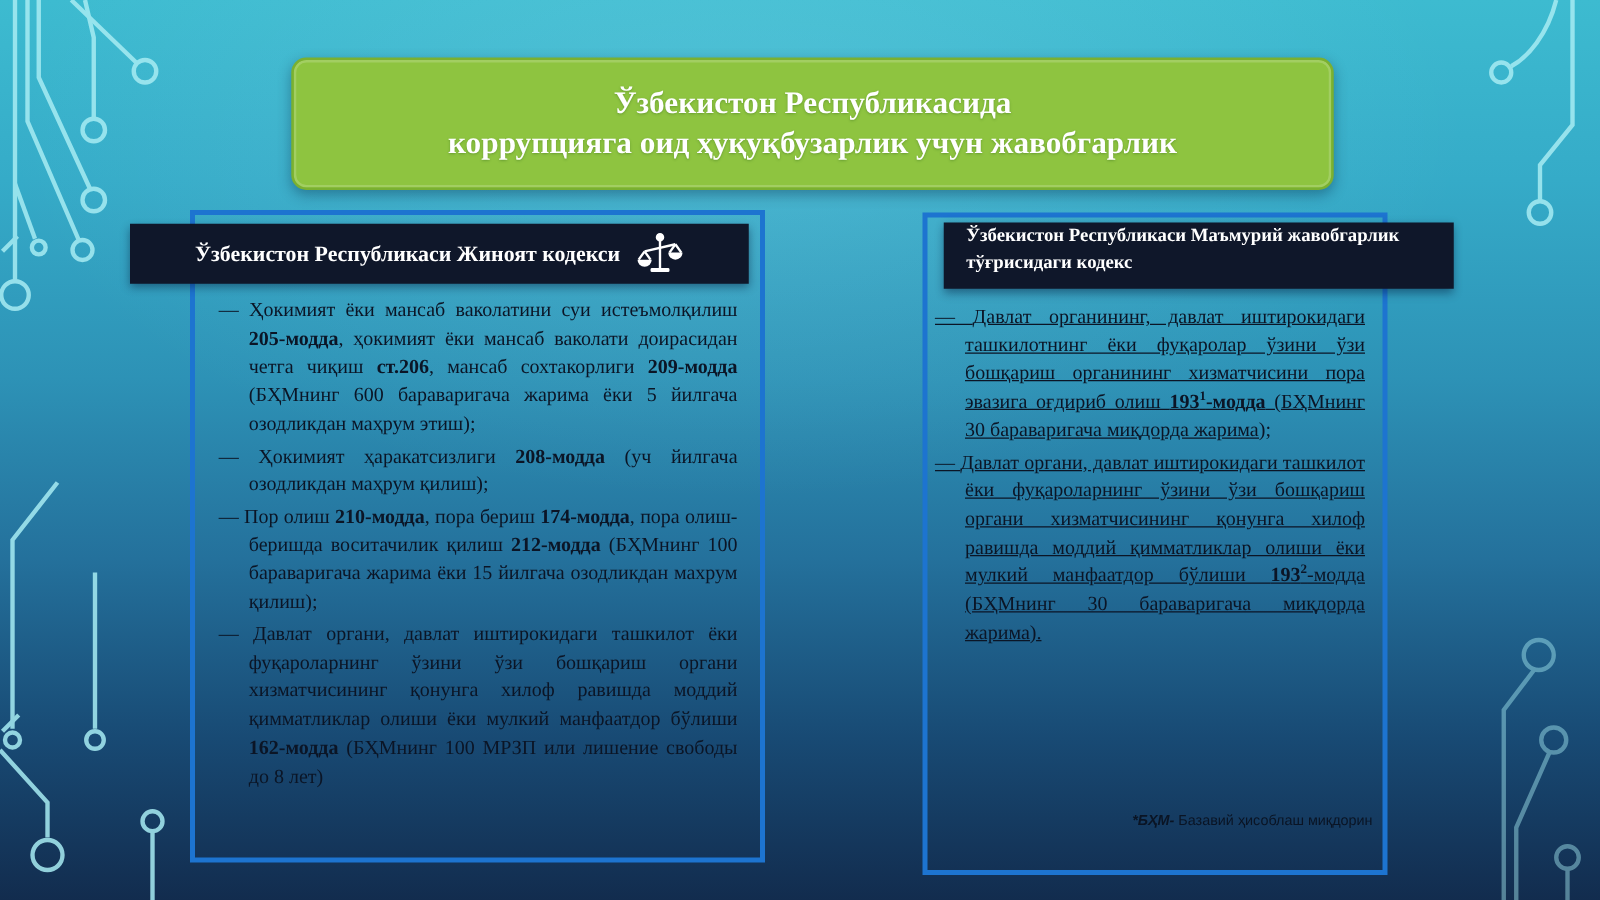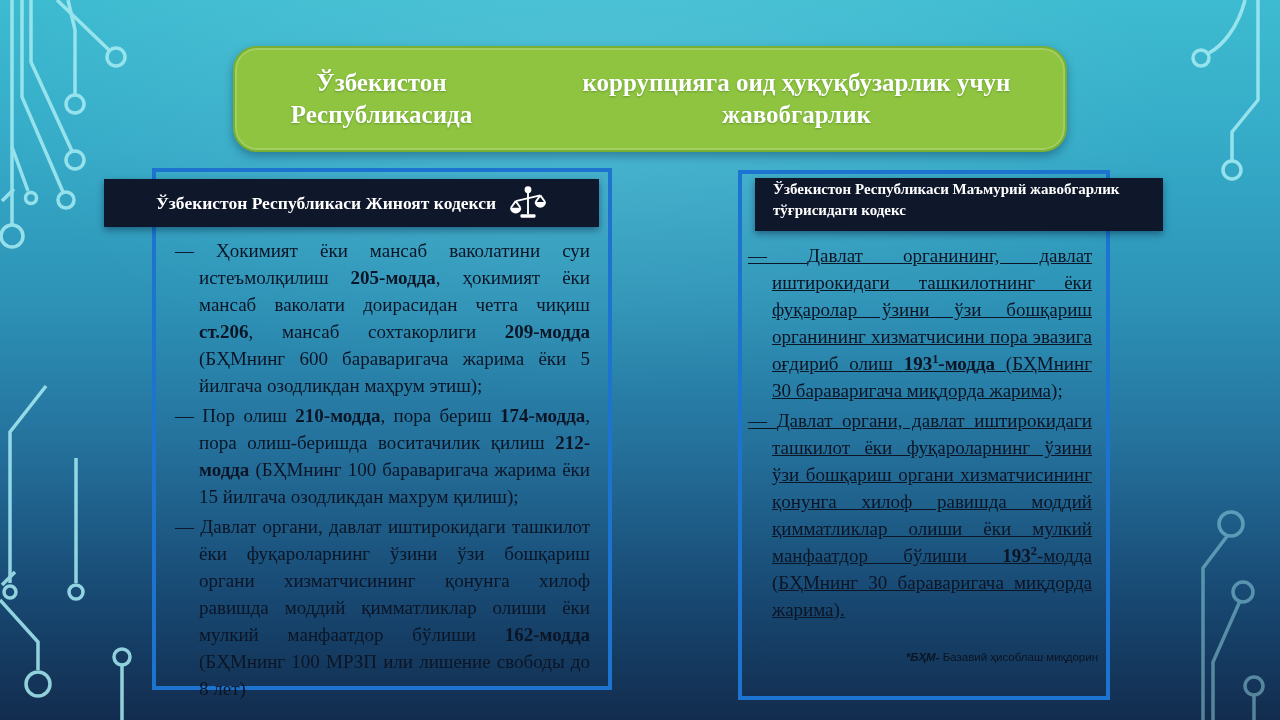--- a/index.html
+++ b/index.html
@@ -11,39 +11,39 @@
   .sheen{position:absolute;left:0;top:0;width:1280px;height:720px;
     background:radial-gradient(ellipse 900px 460px at 46% 14%, rgba(190,245,255,0.16), rgba(255,255,255,0) 65%);
     pointer-events:none;}
   svg.circuits{position:absolute;left:0;top:0;z-index:0;}
   .tr{stroke:#a7ecf3;stroke-width:3.5;fill:none;}
   .grp-dim{opacity:0.45;}
   .grp-bright{opacity:0.85;}
 
   .title-box{
     position:absolute;left:233px;top:46px;width:834px;height:106px;box-sizing:border-box;
-    background:#8ec440;border:2px solid #7ab031;border-radius:24px;
+    background:#8ec440;border:2px solid #7ab031;border-radius:12px;
     box-shadow:0 4px 10px rgba(0,25,55,0.35), inset 0 0 0 2px rgba(255,255,255,0.18);
-    display:flex;flex-direction:row;justify-content:center;align-items:center;z-index:2;
+    display:flex;flex-direction:column;justify-content:center;align-items:center;z-index:2;
   }
   .title-line{color:#ffffff;font-weight:bold;font-size:25px;line-height:1.3;text-align:center;
     text-shadow:0 1px 2px rgba(30,80,20,0.35);}
 
   .panel{position:absolute;box-sizing:border-box;border:4px solid #1d74d0;z-index:1;}
   .panel-left{left:152px;top:168px;width:460px;height:522px;}
   .panel-right{left:738px;top:170px;width:372px;height:530px;}
 
   .header-bar{position:absolute;background:#0f172a;color:#ffffff;font-weight:bold;z-index:3;
     box-shadow:0 3px 7px rgba(0,20,50,0.45);box-sizing:border-box;}
   .header-left{left:104px;top:179px;width:495px;height:48px;
     display:flex;align-items:center;justify-content:center;gap:13px;font-size:17.5px;}
   .header-right{left:755px;top:178px;width:408px;height:53px;
     font-size:15px;line-height:1.4;padding:1px 8px 0 18px;}
 
-  .content{position:absolute;z-index:2;color:#0b1526;font-size:19px;line-height:1.42;}
+  .content{position:absolute;z-index:2;color:#0b1526;font-size:16px;line-height:1.42;}
   .content-left{left:175px;top:238px;width:415px;}
   .content-right{left:748px;top:243px;width:344px;text-decoration:underline;}
   .li{text-align:justify;padding-left:24px;text-indent:-24px;margin-bottom:3px;}
   .b{font-weight:bold;}
   .i{font-style:italic;}
   sup{font-size:0.65em;line-height:0;}
 
   .footnote{position:absolute;left:746px;top:651px;width:352px;text-align:right;z-index:2;
     font-family:"Liberation Sans","DejaVu Sans",sans-serif;font-size:11.5px;color:#0a1424;}
 
@@ -118,20 +118,21 @@
     <rect x="12" y="31" width="16" height="3.5" rx="1.2" fill="#ffffff"></rect>
   </svg>
 </div>
 
 <div class="header-bar header-right">
   <span>Ўзбекистон Республикаси Маъмурий жавобгарлик тўғрисидаги кодекс</span>
 </div>
 
 <div class="content content-left">
   <div class="li"><span>— </span><span>Ҳокимият ёки мансаб ваколатини суи истеъмолқилиш </span><span class="b">205-модда</span><span>, ҳокимият ёки мансаб ваколати доирасидан четга чиқиш </span><span class="b">ст.206</span><span>, мансаб сохтакорлиги </span><span class="b">209-модда</span><span> (БҲМнинг 600 бараваригача жарима ёки 5 йилгача озодликдан маҳрум этиш);</span></div>
+  <div class="li"><span>— </span><span>Ҳокимият ҳаракатсизлиги </span><span class="b">208-модда</span><span> (уч йилгача озодликдан маҳрум қилиш);</span></div>
   <div class="li"><span>— </span><span>Пор олиш </span><span class="b">210-модда</span><span>, пора бериш </span><span class="b">174-модда</span><span>, пора олиш-беришда воситачилик қилиш </span><span class="b">212-модда</span><span> (БҲМнинг 100 бараваригача жарима ёки 15 йилгача озодликдан махрум қилиш);</span></div>
   <div class="li"><span>— </span><span> Давлат органи, давлат иштирокидаги ташкилот ёки фуқароларнинг ўзини ўзи бошқариш органи хизматчисининг қонунга хилоф равишда моддий қимматликлар олиши ёки мулкий манфаатдор бўлиши </span><span class="b">162-модда</span><span> (БҲМнинг 100  МРЗП или лишение свободы до 8 лет)</span></div>
 </div>
 
 <div class="content content-right">
   <div class="li"><span>— </span><span>Давлат органининг, давлат иштирокидаги ташкилотнинг ёки фуқаролар ўзини ўзи бошқариш органининг хизматчисини пора эвазига оғдириб олиш </span><span class="b">193</span><sup class="b">1</sup><span class="b">-модда</span><span> (БҲМнинг 30 бараваригача миқдорда жарима);</span></div>
   <div class="li"><span>— </span><span>Давлат органи, давлат иштирокидаги ташкилот ёки фуқароларнинг ўзини ўзи бошқариш органи хизматчисининг қонунга хилоф равишда моддий қимматликлар олиши ёки мулкий манфаатдор бўлиши </span><span class="b">193</span><sup class="b">2</sup><span>-модда (БҲМнинг 30 бараваригача миқдорда жарима).</span></div>
 </div>
 
 <div class="footnote"><span class="b i">*БҲМ-</span><span> Базавий ҳисоблаш миқдорин</span></div>

